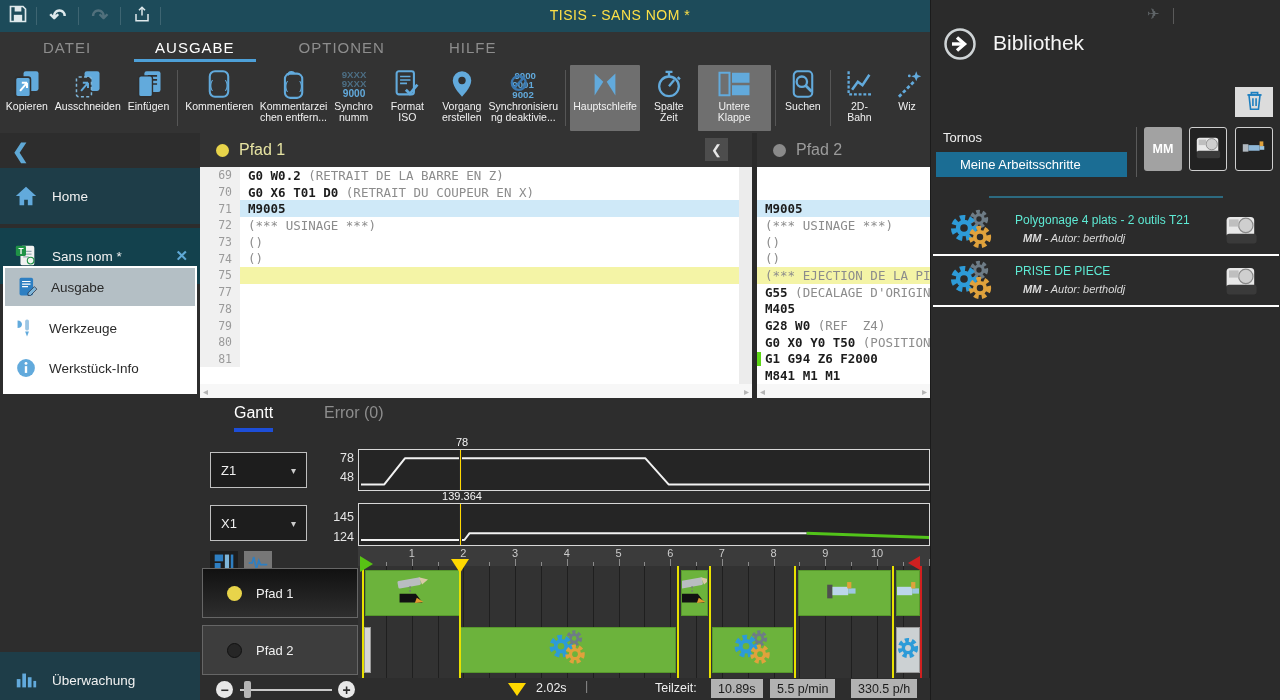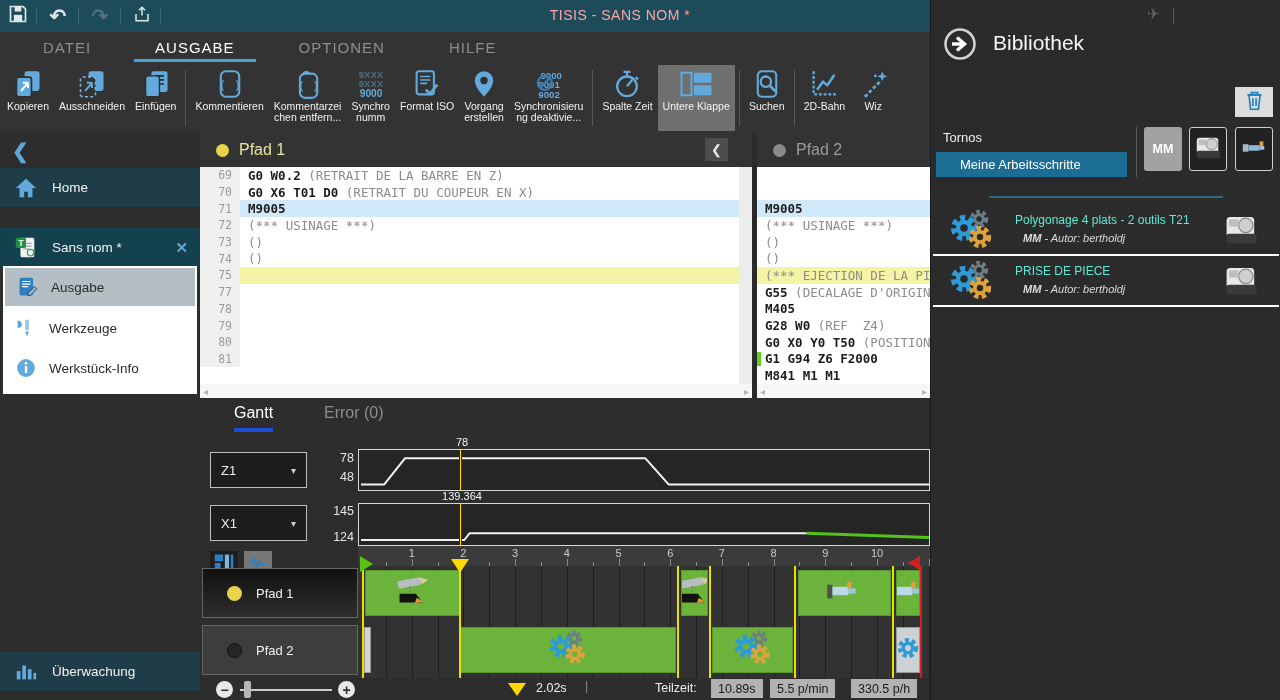--- a/index.html
+++ b/index.html
@@ -7,41 +7,41 @@
   body { font-family:"Liberation Sans", sans-serif; background:#2d2d2d; color:#e8e8e8; }
   #app { position:relative; width:1280px; height:700px; overflow:hidden; background:#2d2d2d; }
   .abs { position:absolute; }
 
   
   #titlebar { left:0; top:0; width:930px; height:32px; background:#1d4b5a; }
   .qa-btn { position:absolute; top:3px; width:28px; height:26px; display:flex; align-items:center; justify-content:center; cursor:pointer; }
   .qa-sep { position:absolute; top:7px; width:1px; height:18px; background:#3e6572; }
   .qa-glyph { font-size:20px; font-weight:bold; color:#dfe9ec; line-height:1; }
   .qa-glyph.dim { color:#51707c; }
-  #window-title { position:absolute; left:500px; top:7px; width:240px; text-align:center; font-size:14px; color:#fca5a5; letter-spacing:.5px; }
+  #window-title { position:absolute; left:500px; top:7px; width:240px; text-align:center; font-size:14px; color:#fde047; letter-spacing:.5px; }
 
   
   #ribbon-tabs { left:0; top:32px; width:930px; height:30px; background:#333333; display:flex; align-items:stretch; padding-left:22px; }
   .rtab { position:relative; display:flex; align-items:center; padding:0 21px; font-size:15px; letter-spacing:1px; color:#8d8d8d; cursor:pointer; margin-right:22px; }
   .rtab.active { color:#ffffff; }
   .rtab.active::after { content:""; position:absolute; left:0; right:0; bottom:0; height:3px; background:#4da0d8; }
 
   
   #ribbon { left:0; top:62px; width:930px; height:71px; background:#333333; display:flex; align-items:center; padding-left:2px; overflow:hidden; }
   .rbtn { height:66px; min-width:46px; padding:2px 5px; display:flex; flex-direction:column; align-items:center; justify-content:flex-start; cursor:pointer; border-radius:1px; }
   .rbtn.pressed { background:#6f6f6f; }
   .rbtn .ric { height:34px; display:flex; align-items:center; justify-content:center; }
   .rbtn .ric svg { height:30px; }
   .rbtn .rlb { font-size:10.5px; line-height:11.5px; color:#f2f2f2; text-align:center; white-space:pre-line; }
   .rsep { width:1px; height:56px; background:#565656; margin:0 4px; flex:none; }
 
   
   #sidebar { left:0; top:133px; width:200px; height:567px; background:#2d2d2d; }
   #back-chevron { position:absolute; left:12px; top:6px; font-size:20px; font-weight:bold; color:#5fa8d5; cursor:pointer; }
-  .side-row { position:absolute; left:0; width:200px; height:39px; display:flex; align-items:center; gap:14px; padding-left:14px; cursor:pointer; }
+  .side-row { position:absolute; left:0; width:200px; height:56px; display:flex; align-items:center; gap:14px; padding-left:14px; cursor:pointer; }
   .side-row .si { width:24px; height:24px; flex:none; display:flex; align-items:center; justify-content:center; }
   .side-row .si svg { width:24px; height:24px; }
   .side-lbl { font-size:13.5px; color:#f2f2f2; }
   #row-home { top:35px; background:#1e3d48; }
   #row-doc { top:95px; background:#13414d; }
   #row-doc .close-x { position:absolute; right:12px; font-size:15px; font-weight:bold; color:#5fa8d5; cursor:pointer; }
   #doc-panel { position:absolute; left:3px; top:133px; width:194px; height:128px; background:#ffffff; }
   .doc-item { position:relative; width:100%; height:40px; display:flex; align-items:center; gap:12px; padding-left:12px; cursor:pointer; background:#fff; }
   .doc-item.selected { background:#b4bfc5; margin:2px; width:190px; height:38px; }
   .doc-item .si { width:22px; height:22px; flex:none; }
@@ -260,20 +260,29 @@
             <text x="15" y="18" font-size="9" font-weight="bold" fill="#62aadc" text-anchor="middle" font-family="sans-serif">9001</text>
             <text x="15" y="27" font-size="9" font-weight="bold" fill="#62aadc" text-anchor="middle" font-family="sans-serif">9002</text>
             <circle cx="11" cy="13" r="6.5" fill="none" stroke="#3a78b0" stroke-width="2.2"></circle>
             <path d="M6.8 17.5l8.5-9" stroke="#3a78b0" stroke-width="2.2"></path>
           </svg>
         </div>
         <div class="rlb">Synchronisieru
 ng deaktivie...</div>
       </div>
       <div class="rsep"></div>
+      <div class="rbtn pressed">
+        <div class="ric">
+          <svg viewBox="0 0 26 26">
+            <path d="M4 23V4l7.5 7z" fill="#62aadc"></path>
+            <path d="M22 23V4l-7.5 7z" fill="#62aadc"></path>
+          </svg>
+        </div>
+        <div class="rlb">Hauptschleife</div>
+      </div>
       <div class="rbtn">
         <div class="ric">
           <svg viewBox="0 0 26 26" fill="none" stroke="#62aadc">
             <circle cx="13" cy="15" r="8.5" stroke-width="2"></circle>
             <path d="M13 15l4.5-5.5" stroke-width="2"></path>
             <path d="M10 2.5h6M13 2.5v4" stroke-width="2"></path>
             <path d="M20.5 7l2 2" stroke-width="2"></path>
           </svg>
         </div>
         <div class="rlb">Spalte Zeit</div>
@@ -453,21 +462,21 @@
         <svg width="570" height="40" viewBox="0 0 570 40">
           <polyline points="2.0,34.4 25.3,34.4 45.9,8.3 286.4,8.3 309.6,34.4 573.8,34.4" fill="none" stroke="#f2f2f2" stroke-width="2" stroke-linejoin="round"></polyline>
         </svg>
         <div class="ccursor" style="left: 99.781px;"></div>
       </div>
 
     <div class="gsel" style="top:107px">
       <span class="gsv">X1</span>
       <span class="caret">▾</span>
     </div>
-    <span class="axis-lab" style="left:128px; top:106px">145</span>
+    <span class="axis-lab" style="left:128px; top:112px">145</span>
     <span class="axis-lab" style="left:128px; top:132px">124</span>
     <span class="cur-lab" style="left:232px; top:92px">139.364</span>
     <div class="chart" id="chart-x1" style="top:105px; height:43px">
         <svg width="570" height="41" viewBox="0 0 570 41">
           <polyline points="2.0,36.0 105.4,36.0 110.6,29.2 447.7,29.2" fill="none" stroke="#f2f2f2" stroke-width="2" stroke-linejoin="round"></polyline>
           <polyline points="447.7,29.2 573.8,33.7" fill="none" stroke="#52c41a" stroke-width="3" stroke-linejoin="round"></polyline>
         </svg>
         <div class="ccursor" style="left: 99.781px;"></div>
       </div>
 

